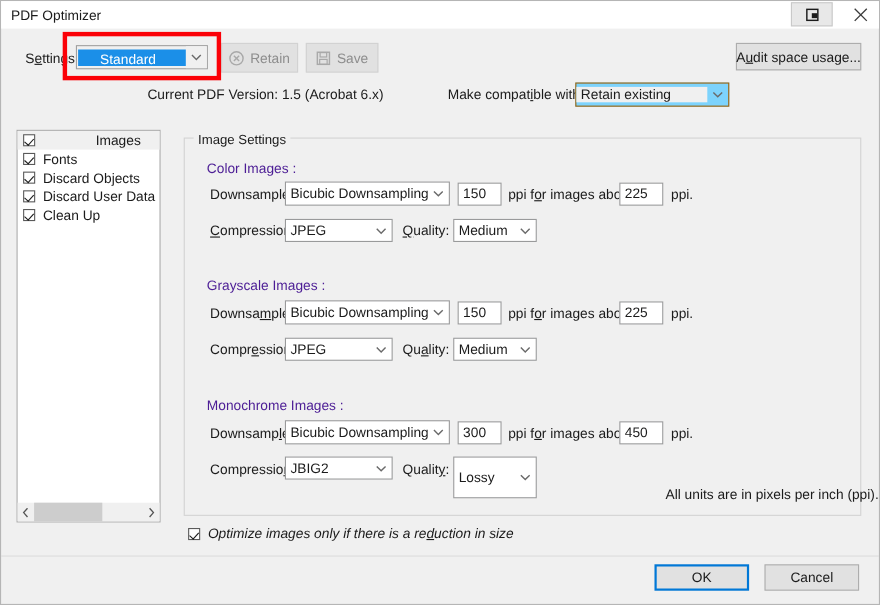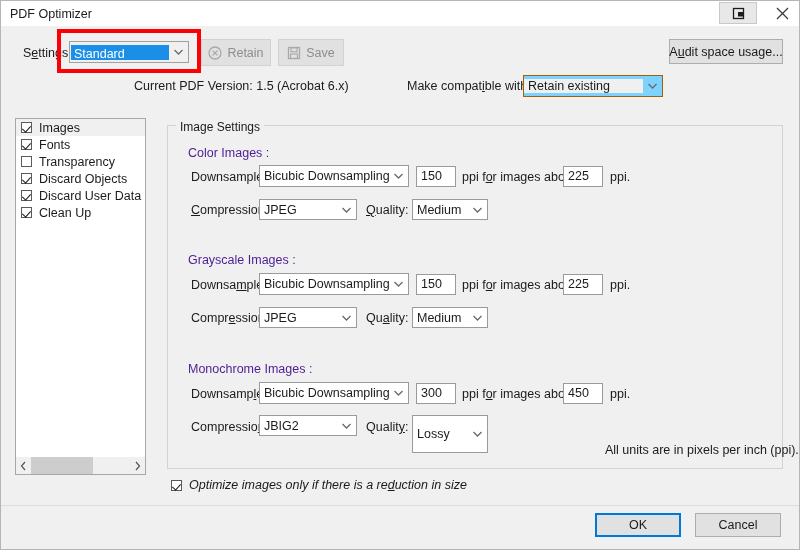--- a/index.html
+++ b/index.html
@@ -57,21 +57,21 @@
     width:19px;height:100%;
     display:flex;align-items:center;justify-content:center;
     color:#5a5a5a;
   }
   .combo.gray{background:#7dd3fc;border:1px solid #a16207;}
   .combo.gray .cval{background:#f0f0f0;}
 
   
   #settings-combo{left:68px;top:40px;width:120px;height:22px;background:#f0f0f0;border:1px solid #a0a0a0;}
   #settings-combo .cval{
-    background:#1b8fe8;color:#ffffff;height:15px;line-height:18px;margin:0 0 0 1px;padding-left:3px;
+    background:#1b8fe8;color:#ffffff;height:15px;line-height:18px;margin:0 0 0 1px;padding-left:20px;
   }
   #settings-combo .carrow{background:#f0f0f0;}
 
   .btn{
     position:absolute;box-sizing:border-box;
     background:#e1e1e1;border:1px solid #adadad;
     font-size:12.5px;color:#1b1b1b;
     display:flex;align-items:center;justify-content:center;
     white-space:nowrap;
   }
@@ -86,21 +86,21 @@
 
   
   .listbox{
     position:absolute;left:14px;top:117px;width:131px;height:357px;
     background:#ffffff;border:1px solid #a7a7a7;box-sizing:border-box;
   }
   .lrow{
     height:17px;display:flex;align-items:center;padding-left:5px;
     font-size:12.5px;color:#1b1b1b;white-space:nowrap;
   }
-  .lrow.sel{background:#f0f0f0;}
+  .lrow.sel{background:#f0f0f0;gap:48px;}
   .cbx{
     width:11px;height:11px;box-sizing:border-box;
     border:1px solid #5a5a5a;background:#ffffff;
     margin-right:7px;flex:none;position:relative;
   }
   .cbx.on::after{
     content:"";position:absolute;left:2px;top:1px;
     width:4px;height:7px;border:solid #1b1b1b;
     border-width:0 1.6px 1.6px 0;transform:rotate(42deg);
   }
@@ -224,24 +224,20 @@
   <div class="listbox">
     <div class="lrow sel">
       <span class="cbx on"></span>
       <span>Images</span>
     </div>
     <div class="lrow">
       <span class="cbx on"></span>
       <span>Fonts</span>
     </div>
     <div class="lrow">
-      <span class="cbx"></span>
-      <span>Transparency</span>
-    </div>
-    <div class="lrow">
       <span class="cbx on"></span>
       <span>Discard Objects</span>
     </div>
     <div class="lrow">
       <span class="cbx on"></span>
       <span>Discard User Data</span>
     </div>
     <div class="lrow">
       <span class="cbx on"></span>
       <span>Clean Up</span>

